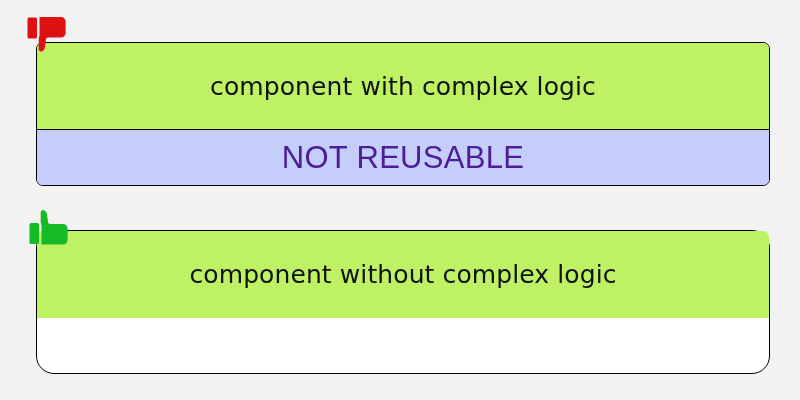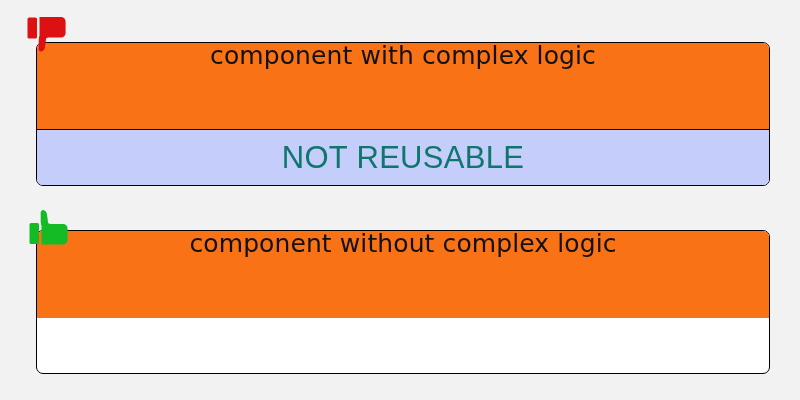--- a/index.html
+++ b/index.html
@@ -28,31 +28,32 @@
     position: absolute;
     left: 36px;
     width: 734px;
     box-sizing: border-box;
     border: 1.6px solid #000000;
     border-radius: 7px;
     background: #ffffff;
     overflow: visible;
   }
   #card-not-reusable { top: 42px;  height: 144px; }
-  #card-reusable     { top: 230px; height: 144px; }
+  #card-reusable     { top: 230px; height: 144px; border-radius: 18px; }
 
   .card-title-area {
     position: absolute;
     left: 0;
     top: 0;
     width: 100%;
     height: 87px;
     display: flex;
+    align-items: center;
     justify-content: center;
-    background: #f97316;
+    background: #bef264;
     border-radius: 6px 6px 0 0;
     overflow: hidden;
   }
   .card-title {
     font-family: "DejaVu Sans", sans-serif;
     font-size: 25px;
     font-weight: 400;
     color: #111111;
     letter-spacing: 0.1px;
     white-space: nowrap;
@@ -71,21 +72,21 @@
     border-radius: 0 0 6px 6px;
     display: flex;
     align-items: center;
     justify-content: center;
     overflow: hidden;
   }
   .card-banner-label {
     font-family: "Liberation Sans", sans-serif;
     font-size: 31px;
     font-weight: 400;
-    color: #0f766e;
+    color: #4c1d95;
     letter-spacing: 0.3px;
     white-space: nowrap;
     line-height: 1;
   }
 
   
   .thumb-badge {
     position: absolute;
     width: 46px;
     height: 48px;

